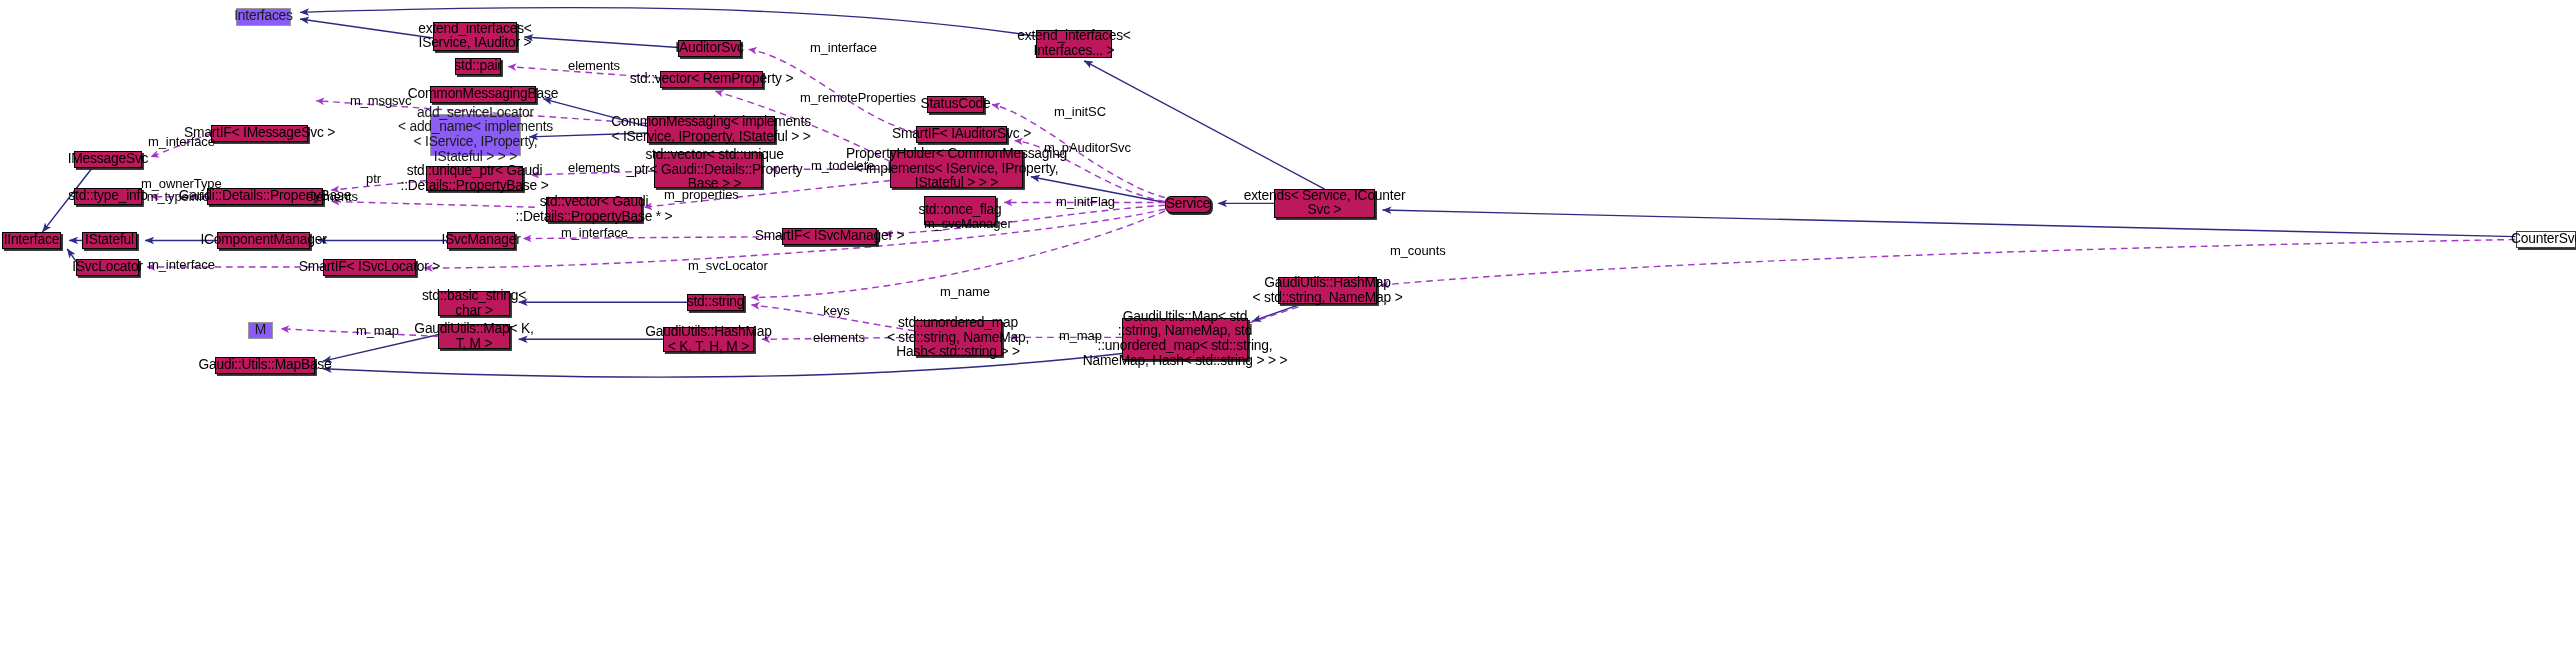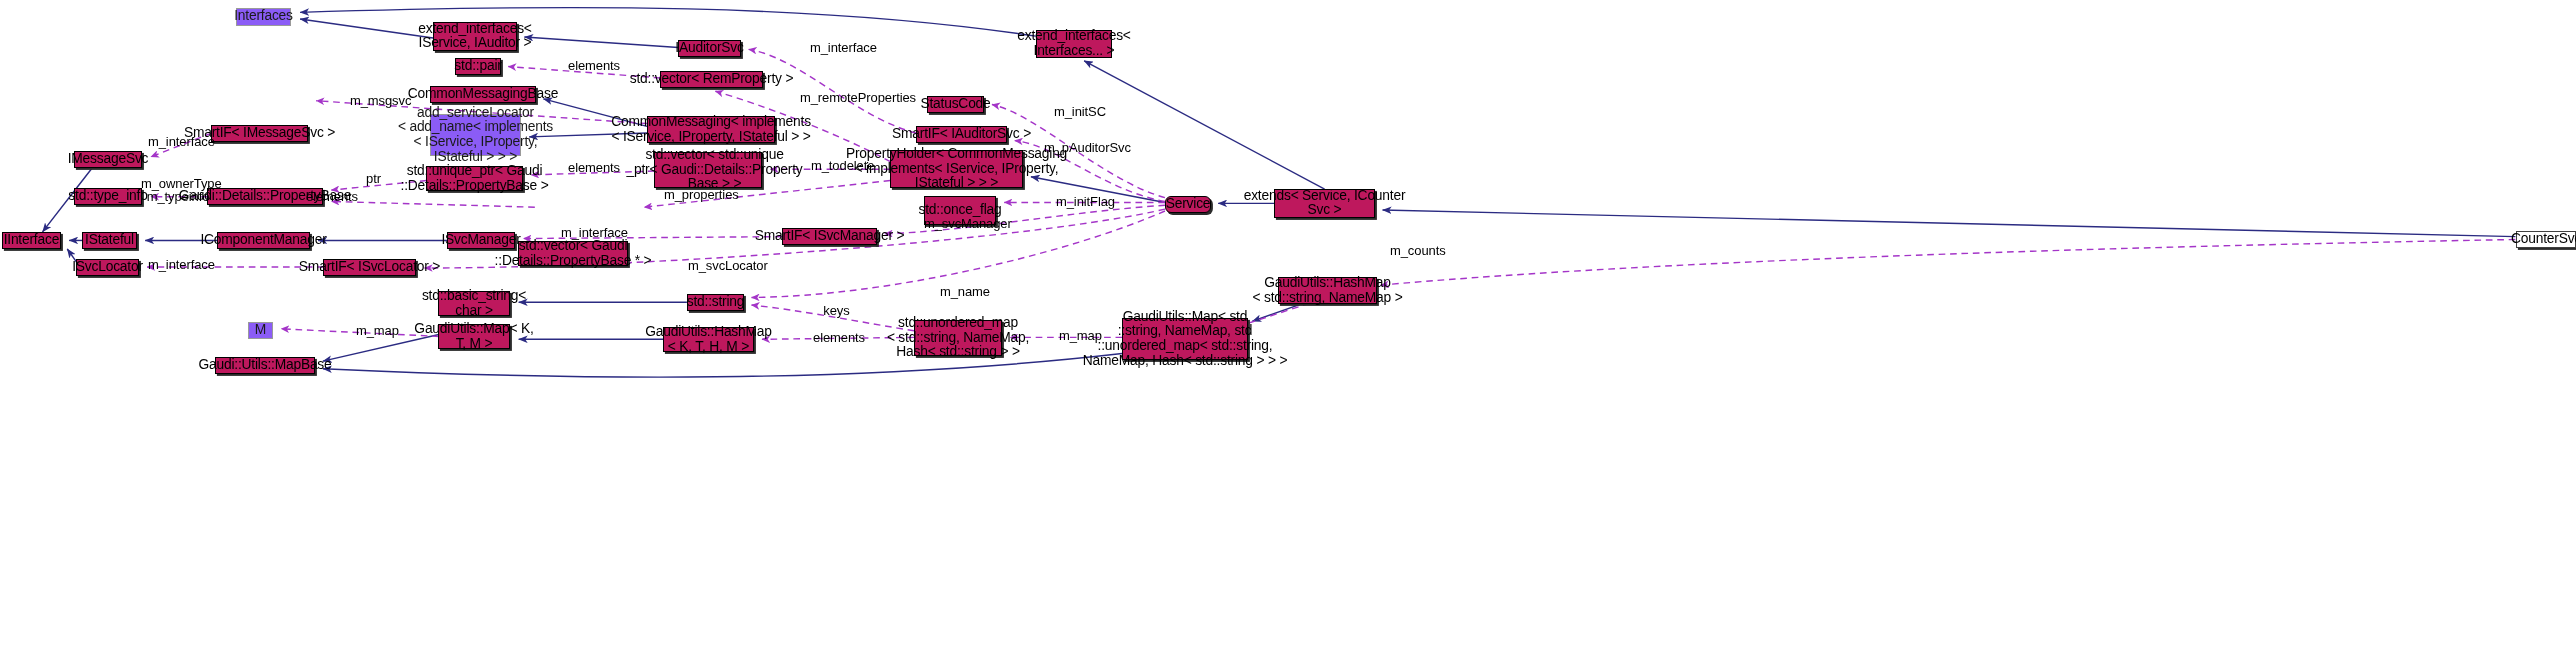--- a/index.html
+++ b/index.html
@@ -197,21 +197,21 @@
   <div class="node shadow" style="left:890px; top:150px; width:133px; height:38px;">PropertyHolder&lt; CommonMessaging
 &lt; implements&lt; IService, IProperty,
 IStateful &gt; &gt; &gt;</div>
   <div class="node shadow" style="left:654px; top:152px; width:108px; height:36px;padding-left:13px;">std::vector&lt; std::unique
 _ptr&lt; Gaudi::Details::Property
 Base &gt; &gt;</div>
   <div class="node shadow" style="left:426px; top:166px; width:97px; height:25px;">std::unique_ptr&lt; Gaudi
 ::Details::PropertyBase &gt;</div>
   <div class="node shadow" style="left:74px;  top:188px; width:68px;  height:17px;">std::type_info</div>
   <div class="node shadow" style="left:207px; top:188px; width:116px; height:17px;">Gaudi::Details::PropertyBase</div>
-  <div class="node shadow" style="left:518px; top:197px; width:110px; height:25px;margin-top:44px;">std::vector&lt; Gaudi
+  <div class="node shadow" style="left:546px; top:197px; width:96px; height:25px;">std::vector&lt; Gaudi
 ::Details::PropertyBase * &gt;</div>
   <div class="node shadow" style="left:924px; top:196px; width:72px;  height:29px;">std::once_flag</div>
   <div class="node shadow" style="left:1165px;top:196px; width:46px;  height:17px;border-radius:6px;">Service</div>
   <div class="node shadow" style="left:1274px;top:189px; width:101px; height:28.5px;">extends&lt; Service, ICounter
 Svc &gt;</div>
   <div class="node current" style="left:2516px;top:231px; width:60px;  height:17px;">CounterSvc</div>
   <div class="node shadow" style="left:1.9px;   top:232px; width:59px;  height:17px;">IInterface</div>
   <div class="node shadow" style="left:82px;  top:232px; width:55px;  height:17px;">IStateful</div>
   <div class="node shadow" style="left:217px; top:232px; width:93px;  height:17px;">IComponentManager</div>
   <div class="node shadow" style="left:447px; top:232px; width:68px;  height:17px;">ISvcManager</div>

